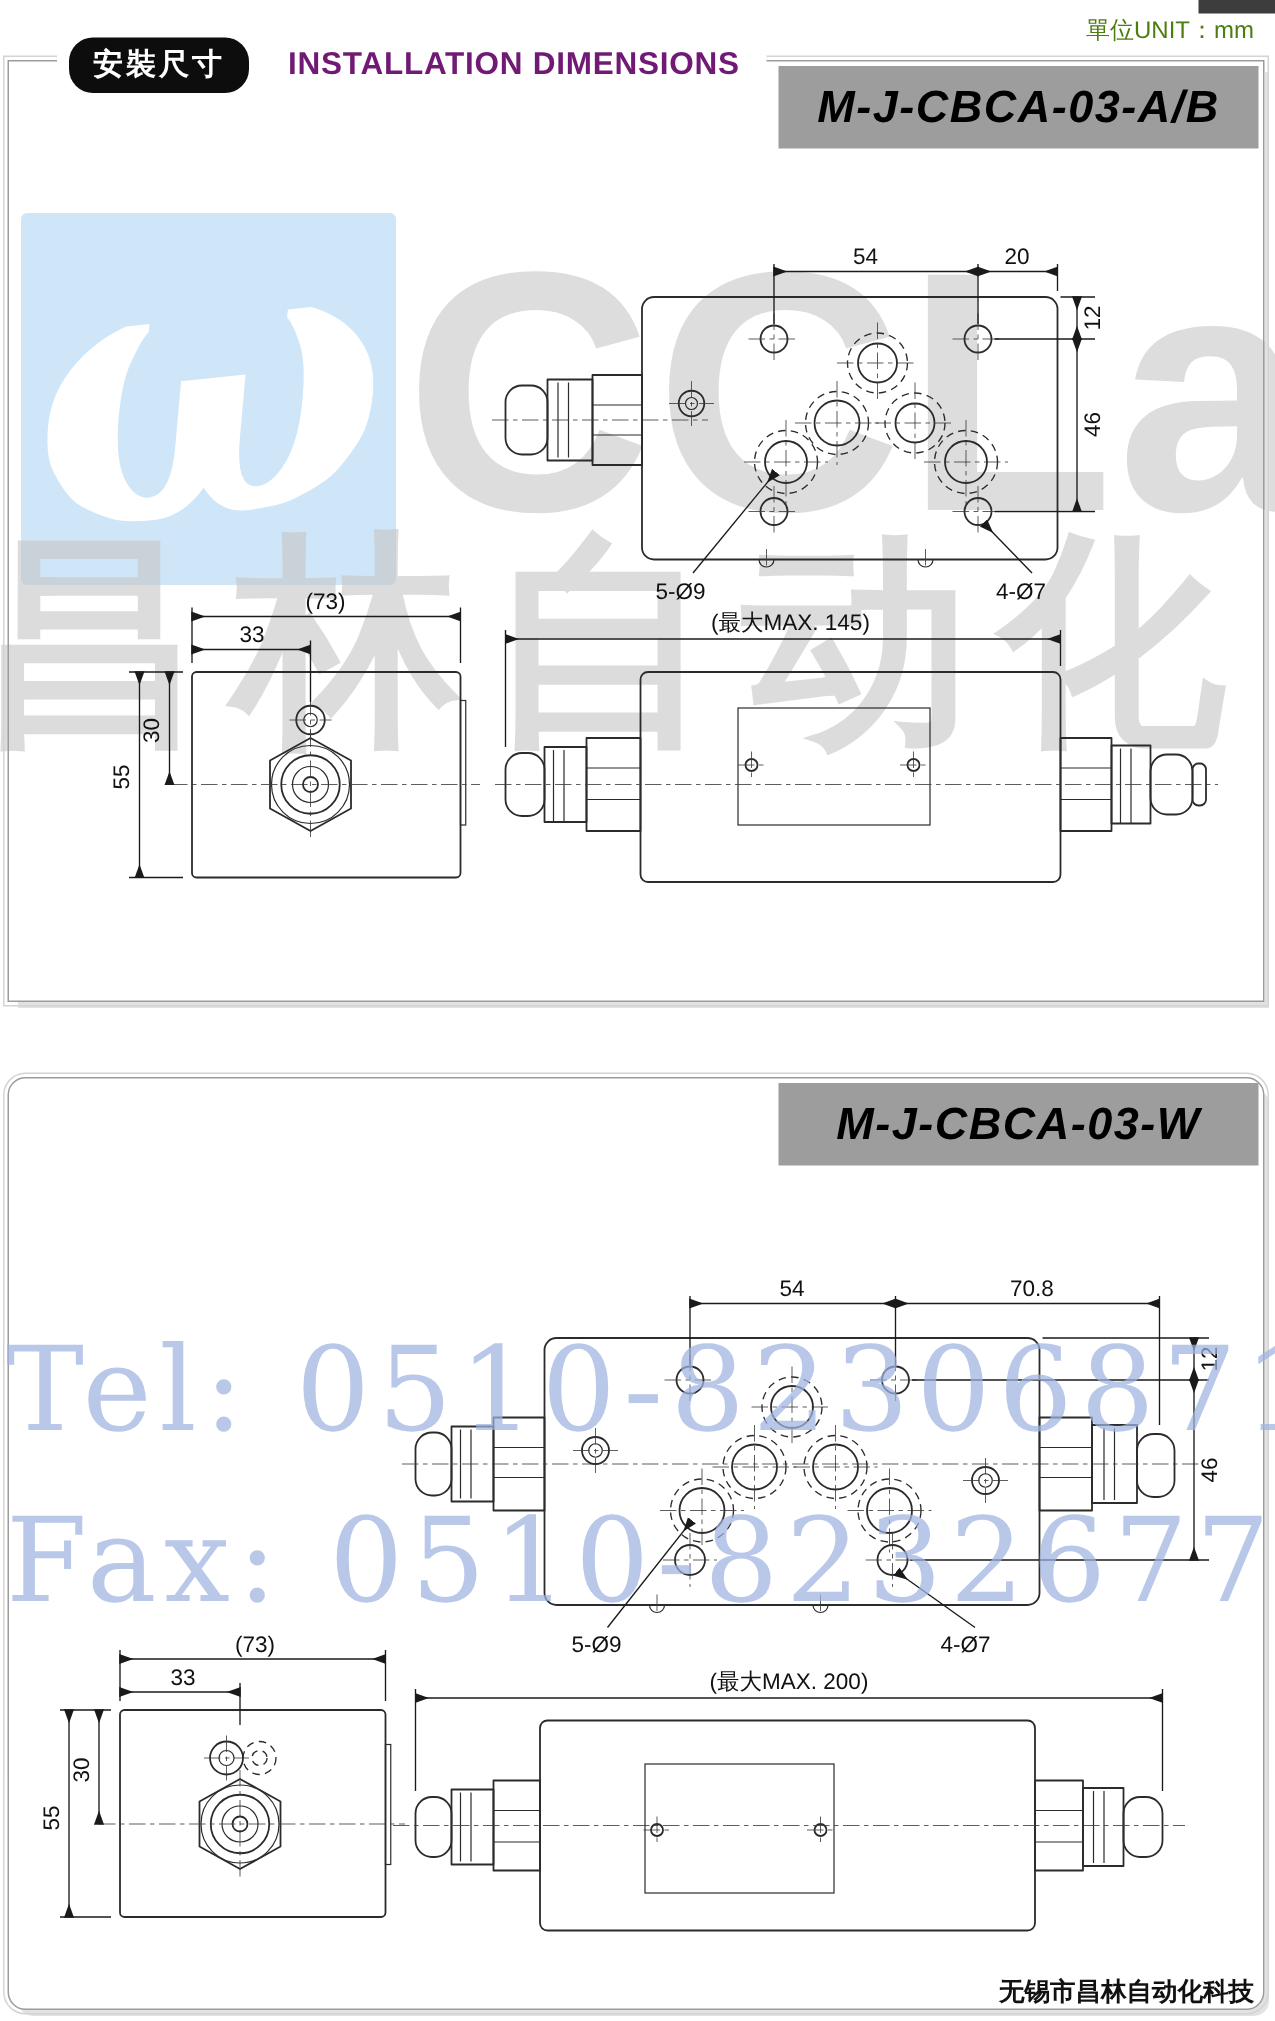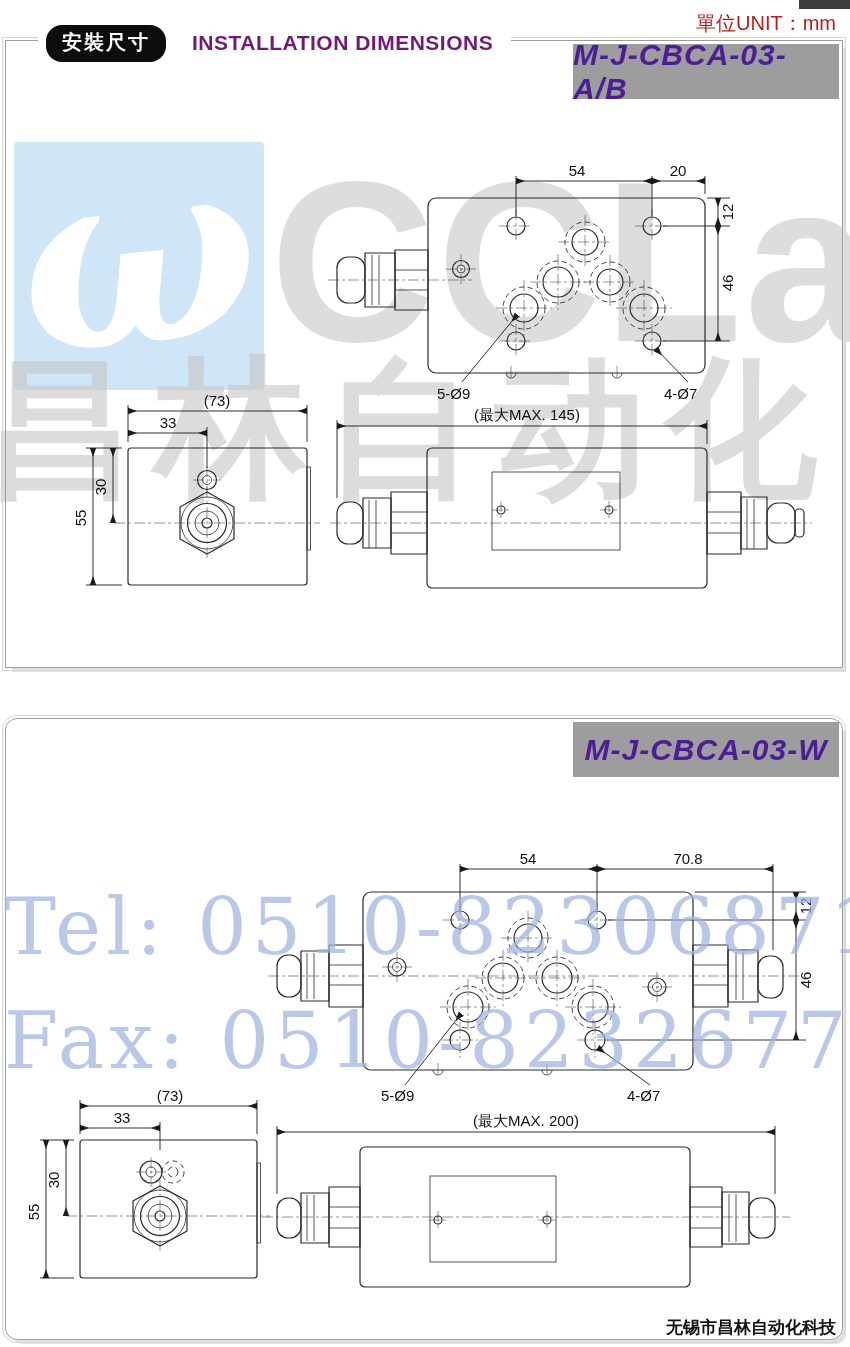--- a/index.html
+++ b/index.html
@@ -17,34 +17,34 @@
     font-size:228px; letter-spacing:2px; color:#bcbcbc; opacity:0.5; white-space:nowrap; line-height:1; }
   .wm-cn { left:-15px; top:352px; font-weight:bold; font-size:152px; letter-spacing:18px;
     color:#c6c6c6; opacity:0.6; white-space:nowrap; line-height:1; font-family:"Liberation Sans", sans-serif; }
   
   .wm-over { position:absolute; z-index:3; font-family:"DejaVu Serif", serif; font-size:78px;
     letter-spacing:5px; color:#9fb4e0; opacity:0.72; white-space:nowrap; line-height:1; }
   .wm-tel { left:4px; top:888px; }
   .wm-fax { left:4px; top:1002px; }
   
   .corner-strip { position:absolute; left:799px; top:0; width:51px; height:9px; background:#3d3d3d; z-index:4; }
-  .unit-label { position:absolute; right:14px; top:10px; font-size:20px; color:#b91c1c; z-index:4;text-align:center; }
+  .unit-label { position:absolute; right:14px; top:10px; font-size:16px; color:#4d7c0f; z-index:4;text-align:center; }
   .hdr { position:absolute; left:38px; top:25px; height:36px; background:#ffffff; z-index:4;
     display:flex; align-items:center; gap:26px; padding:0 18px 0 8px; }
   .hdr-badge { background:#0d0d0d; color:#ffffff; border-radius:16px; padding:4px 16px 6px;
     font-size:20px; font-weight:bold; letter-spacing:2px; }
   .hdr-title { font-size:21px; font-weight:bold; color:#701a75; letter-spacing:0.5px; }
   
   .panel { position:absolute; left:5px; width:836px; background:transparent; z-index:1;
     border:1px solid #9c9c9c; outline:1px solid #d4d4d4; outline-offset:2px;
     box-shadow:5px 6px 0 -2px #e2e2e2; }
   .panel1 { top:40px; height:626px; }
   .panel2 { top:718px; height:620px;border-radius:12px; }
-  .model-badge { position:absolute; right:3px; top:3px; width:266px; height:55px; background:#9d9d9d;
-    color:#4c1d95; display:flex; align-items:center; justify-content:center;
+  .model-badge { position:absolute; right:3px; top:3px; width:320px; height:55px; background:#9d9d9d;
+    color:#000000; display:flex; align-items:center; justify-content:center;
     font-style:italic; font-weight:bold; font-size:30px; letter-spacing:1px; z-index:2;
     font-family:"Liberation Sans", sans-serif; }
   .drawing { position:absolute; z-index:2; left:5px; }
   .p1svg { top:40px; }
   .p2svg { top:718px; }
   .footer { position:absolute; left:0; top:1316px; width:836px; text-align:right; padding-right:8px;
     font-size:17px; font-weight:bold; color:#111; z-index:2; }
   
   svg .s { stroke:#2b2b2b; stroke-width:1.2; fill:none; stroke-linejoin:round; }
   svg .t { stroke:#2b2b2b; stroke-width:0.8; fill:none; }

